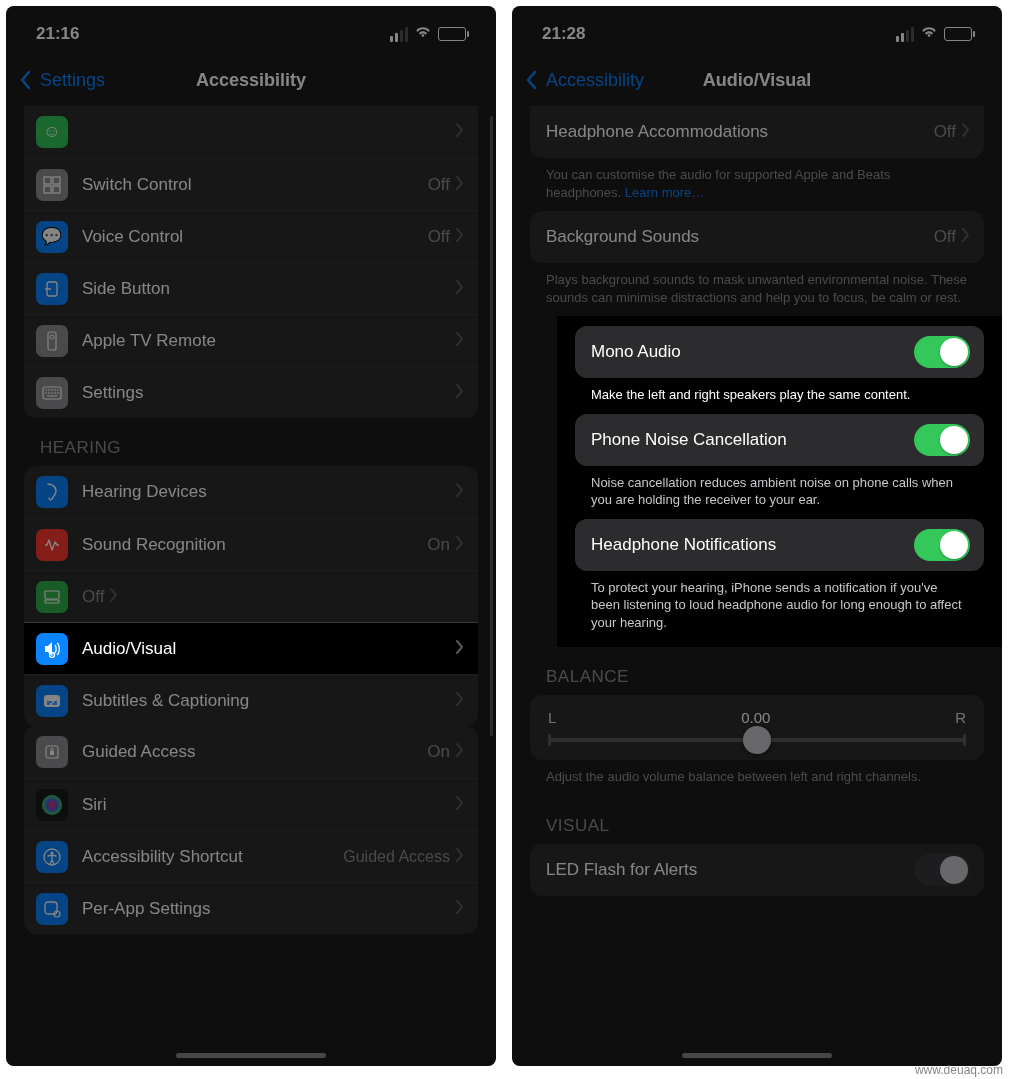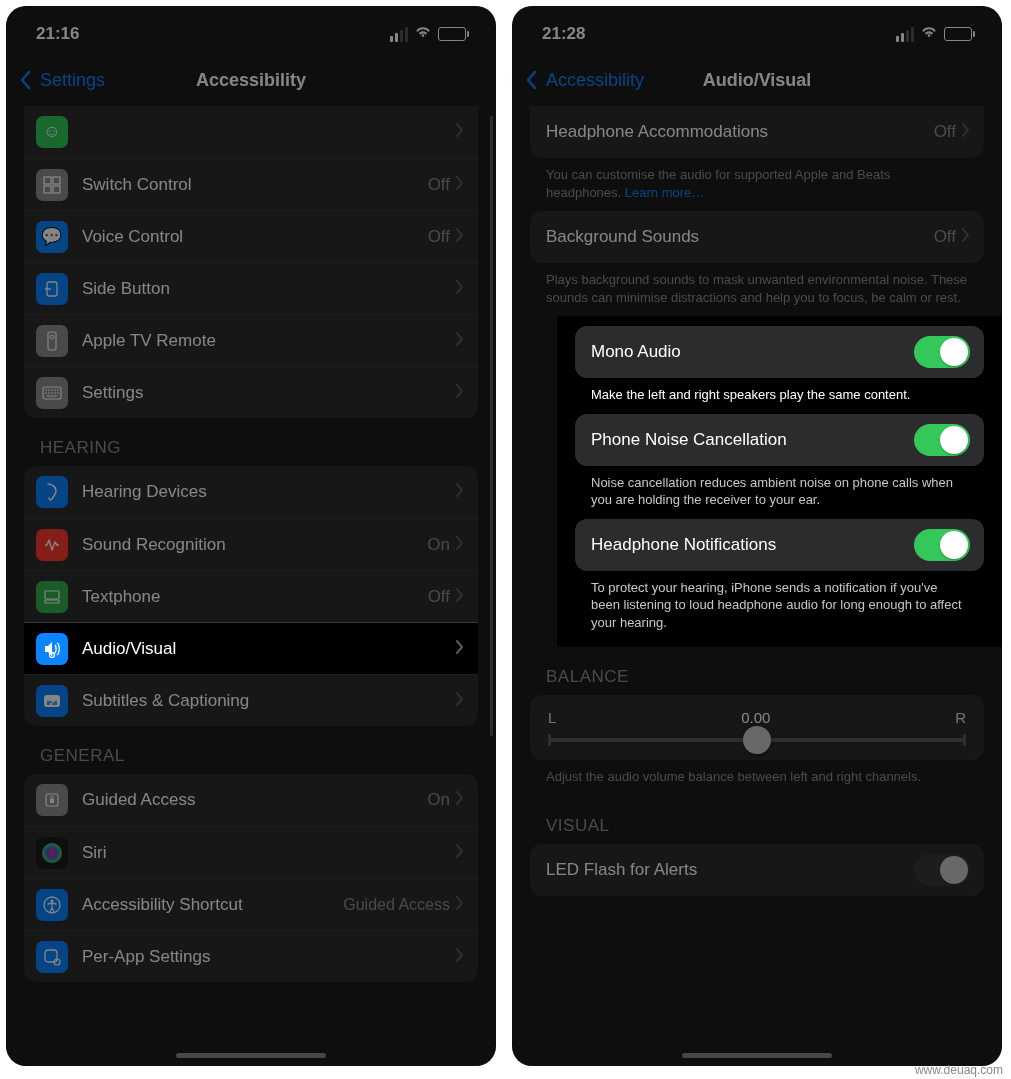--- a/index.html
+++ b/index.html
@@ -10,21 +10,21 @@
     height: 1079px;
     display: flex;
     gap: 16px;
     padding: 6px;
     position: relative;
   }
   .phone {
     width: 490px;
     height: 1060px;
     background: #1c1c1e;
-    border-radius: 20px;
+    border-radius: 8px;
     overflow: hidden;
     position: relative;
     color: #fff;
   }
   .dim-overlay {
     position: absolute;
     inset: 0;
     background: rgba(0,0,0,0.48);
     pointer-events: none;
     z-index: 50;
@@ -232,21 +232,20 @@
               <path fill="none" stroke="#5a5a5e" stroke-width="2" stroke-linecap="round" d="M1 1l5 6-5 6"></path>
             </svg></span>
       </div>
       <div class="row">
         <div class="icon-box" style="background:#30b14c">
             <svg width="18" height="16" viewBox="0 0 18 16">
               <rect x="2" y="2" width="14" height="8" rx="1" fill="none" stroke="#fff" stroke-width="1.2"></rect>
               <rect x="2" y="11" width="14" height="3" rx="1" fill="none" stroke="#fff" stroke-width="1.2"></rect>
             </svg>
           </div>
-        <div class="row-label">Textphone</div>
         <div class="row-value">Off</div>
         <span class="chevron"><svg viewBox="0 0 8 14">
               <path fill="none" stroke="#5a5a5e" stroke-width="2" stroke-linecap="round" d="M1 1l5 6-5 6"></path>
             </svg></span>
       </div>
       <div class="row highlight">
         <div class="icon-box" style="background:#0a84ff">
             <svg width="20" height="18" viewBox="0 0 20 18">
               <path d="M3 6h3l4-4v14l-4-4H3z" fill="#fff"></path>
               <path d="M13 5c1.5 1 1.5 7 0 8M15 3c3 2 3 10 0 12" fill="none" stroke="#fff" stroke-width="1.3"></path>
@@ -269,21 +268,20 @@
               <line x1="10" y1="11" x2="15" y2="11" stroke="#0a84ff" stroke-width="1.5"></line>
             </svg>
           </div>
         <div class="row-label">Subtitles &amp; Captioning</div>
         <span class="chevron"><svg viewBox="0 0 8 14">
               <path fill="none" stroke="#5a5a5e" stroke-width="2" stroke-linecap="round" d="M1 1l5 6-5 6"></path>
             </svg></span>
       </div>
     </div>
 
-    <div class="section-header">GENERAL</div>
     <div class="group">
       <div class="row">
         <div class="icon-box" style="background:#8e8e93">
             <svg width="18" height="18" viewBox="0 0 18 18">
               <rect x="3" y="3" width="12" height="12" rx="2" fill="none" stroke="#fff" stroke-width="1.2"></rect>
               <rect x="7" y="8" width="4" height="4" fill="#fff"></rect>
               <path d="M8 8V6a1 1 0 012 0v2" fill="none" stroke="#fff" stroke-width="1"></path>
             </svg>
           </div>
         <div class="row-label">Guided Access</div>

